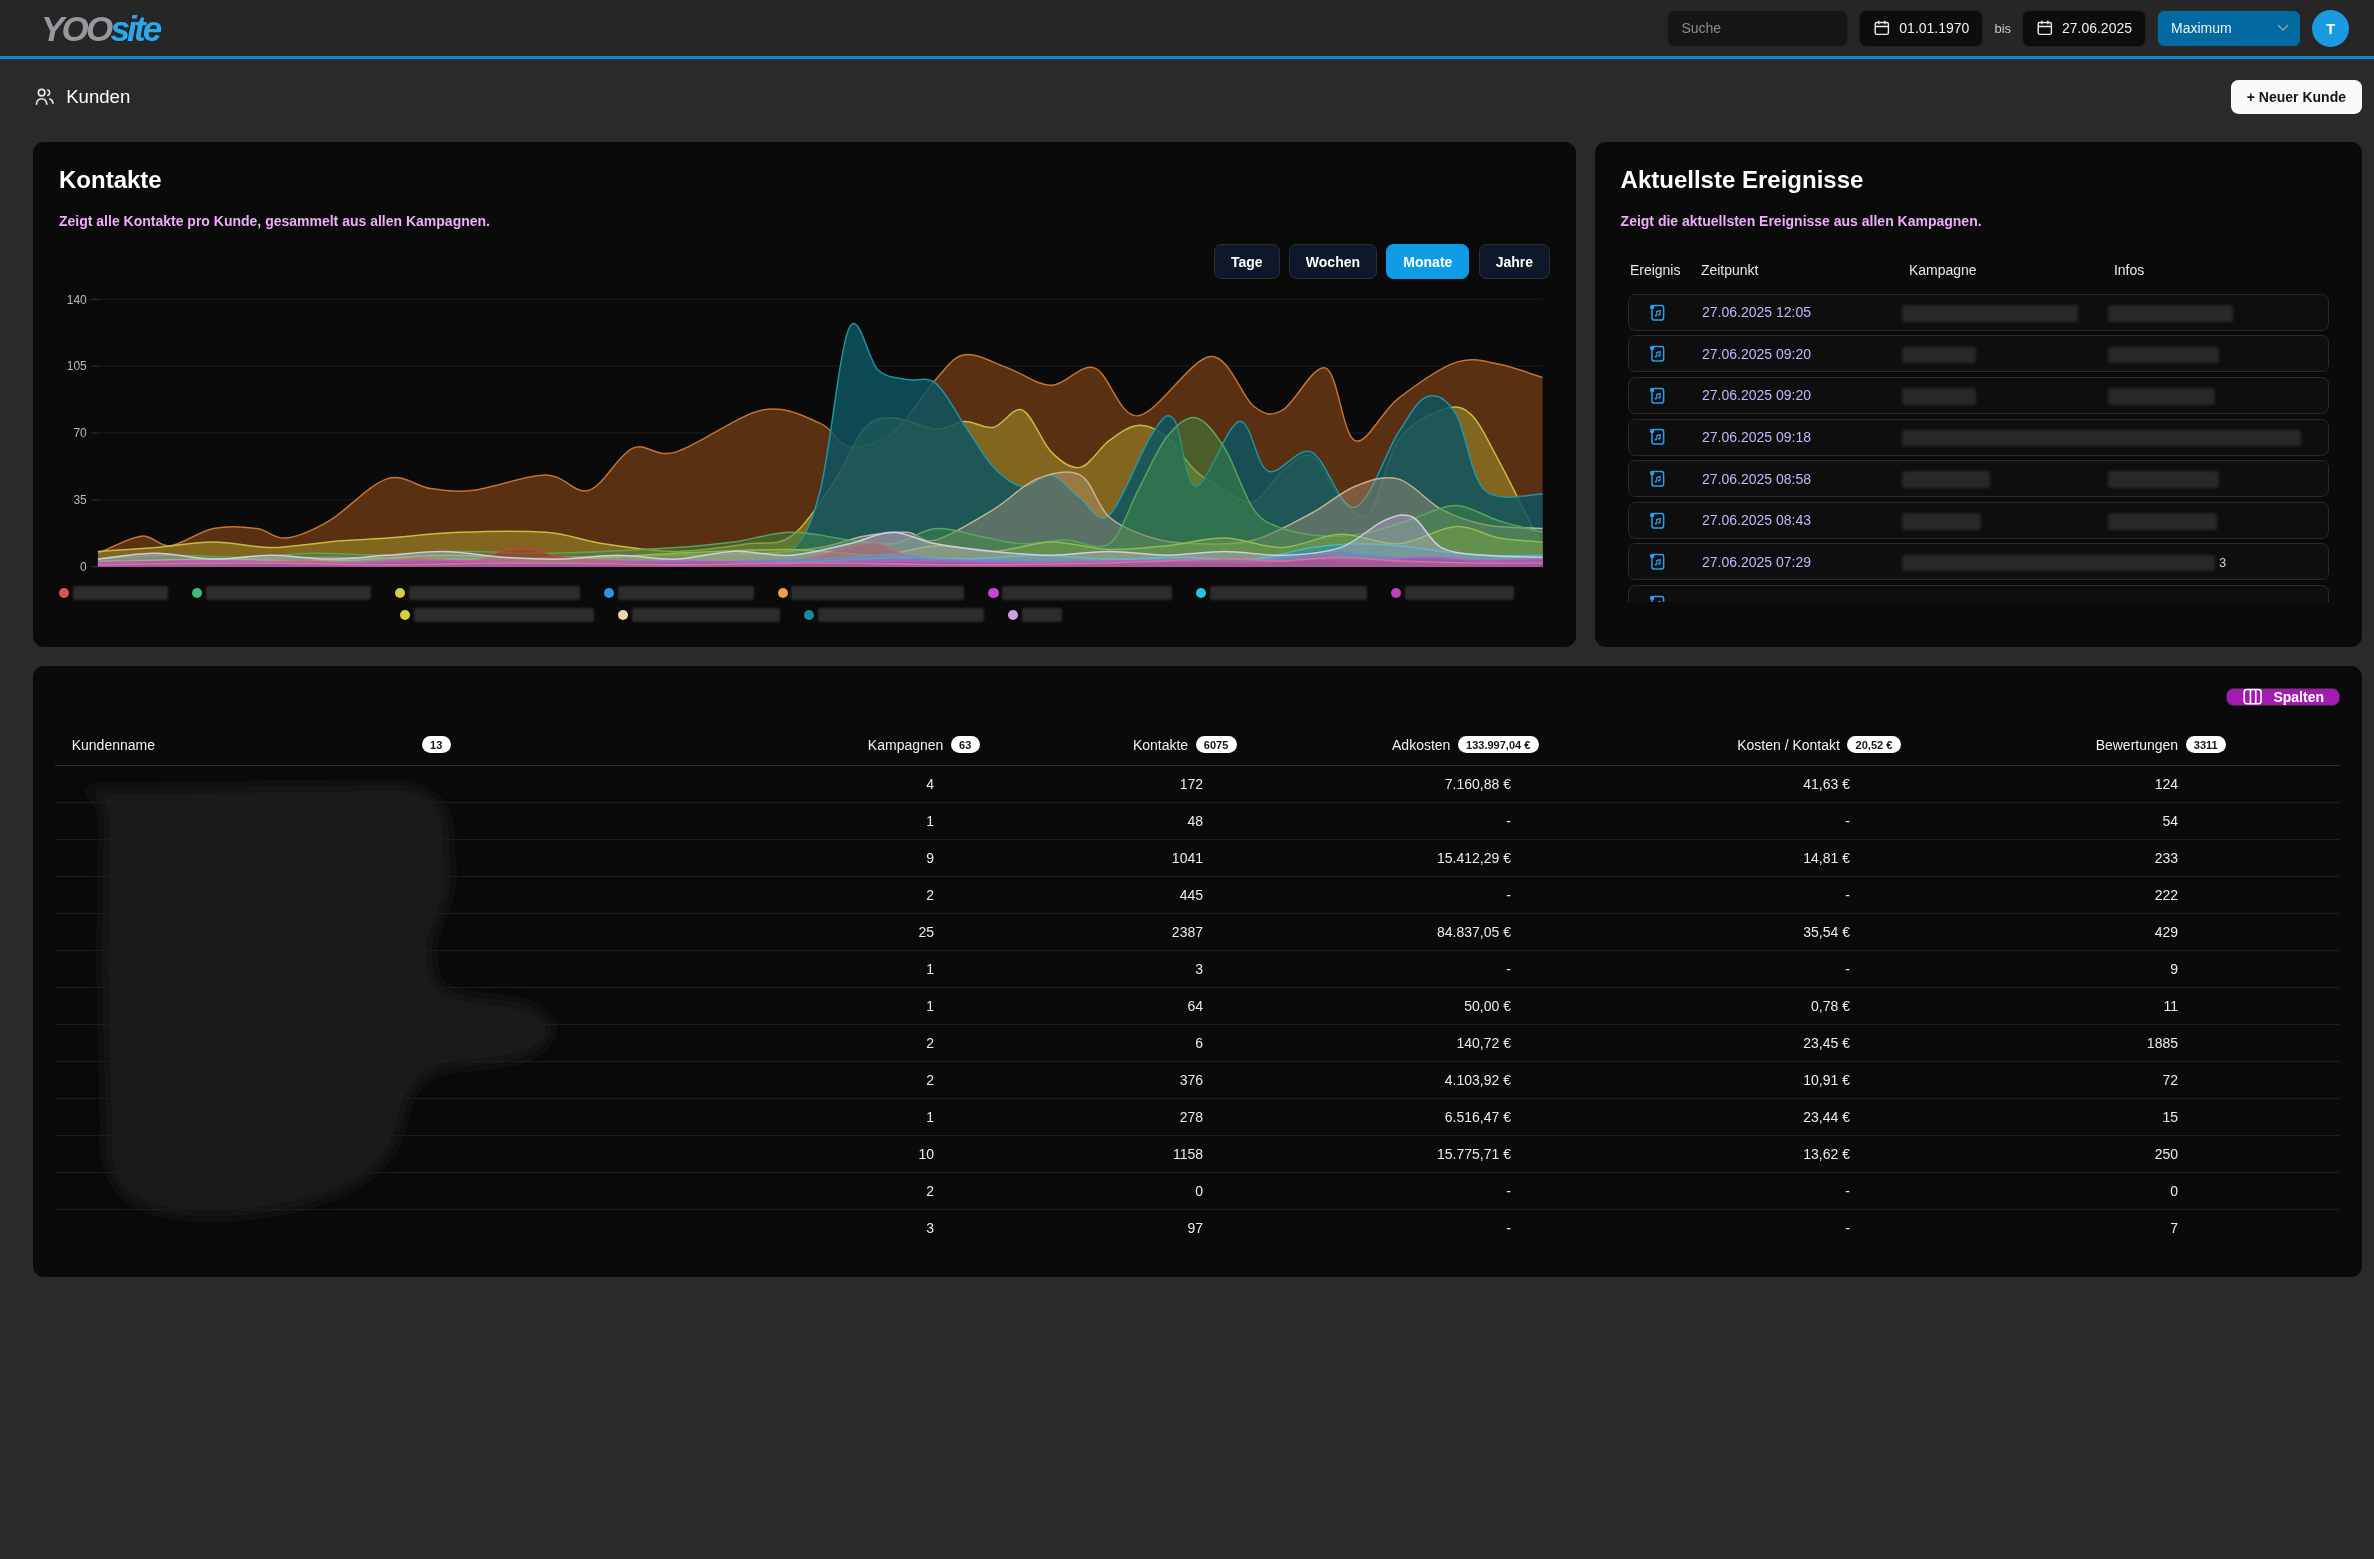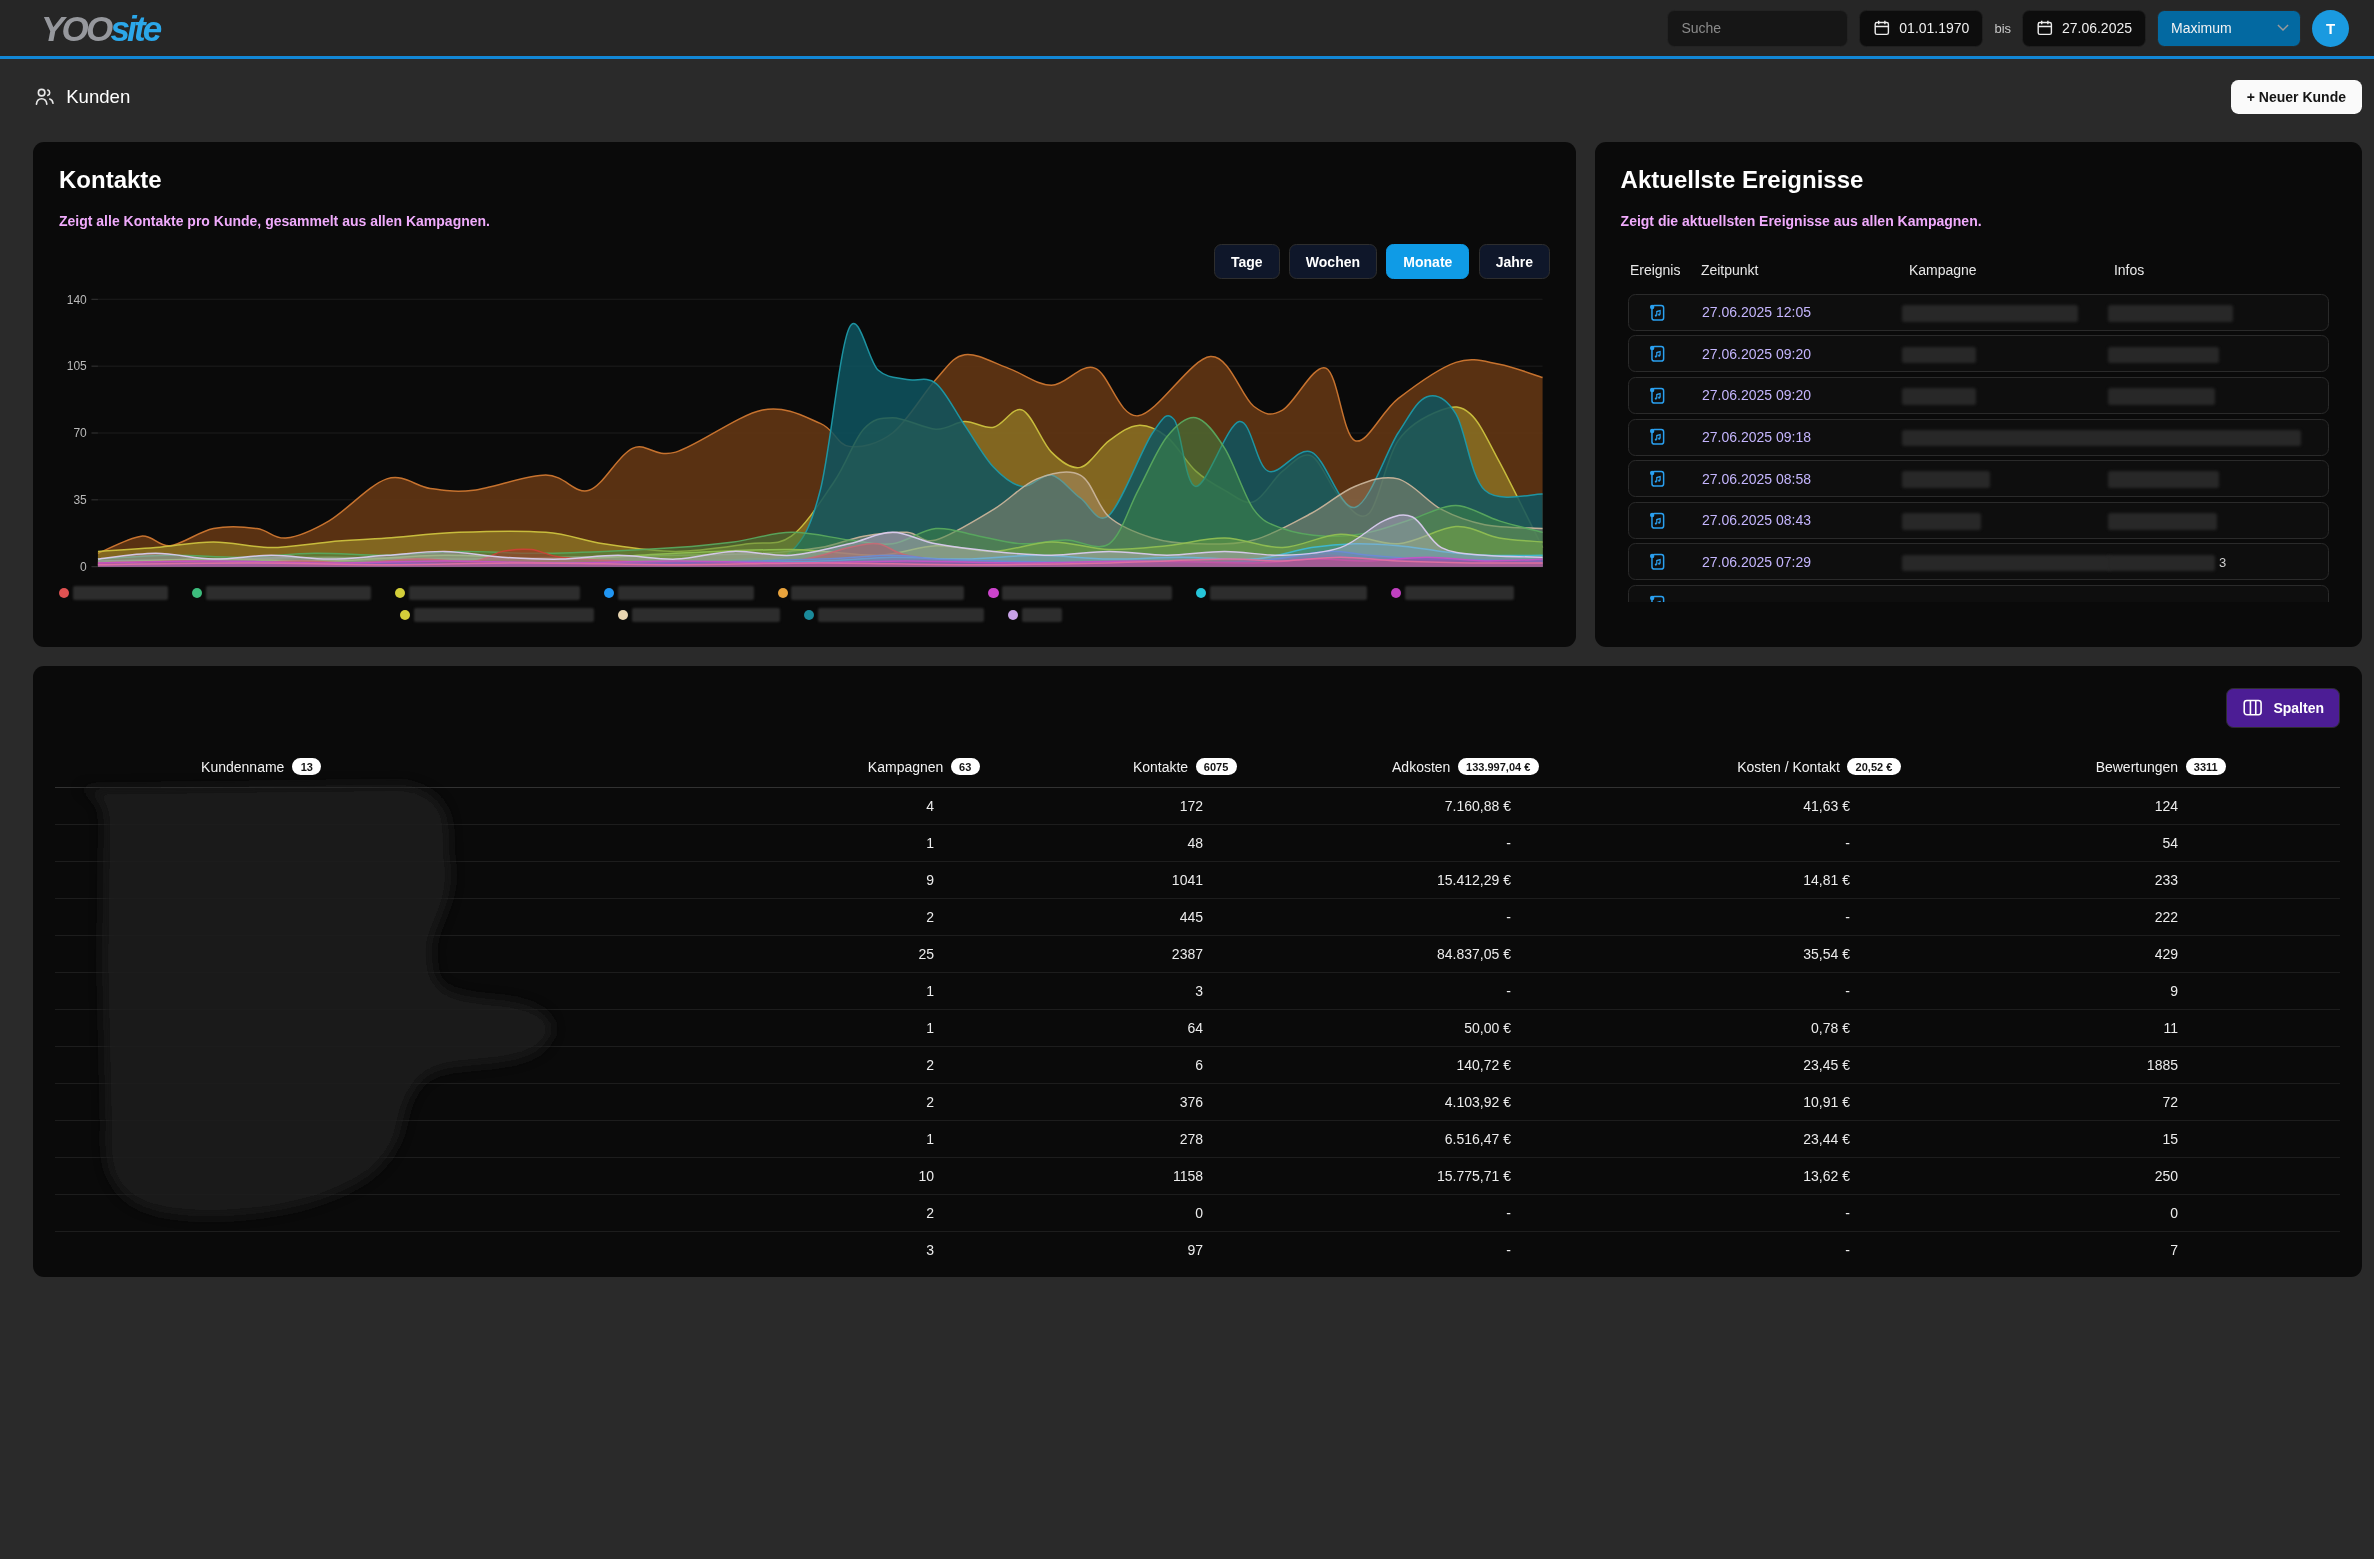--- a/index.html
+++ b/index.html
@@ -51,25 +51,25 @@
   .ev-header { display:grid; grid-template-columns:71px 208px 205px 1fr; padding-left:9.3px; margin-top:24px; height:33px; align-items:center; font-size:14px; color:#e8e8e8; }
   .ev-rows { margin-top:7.4px; height:308px; overflow:hidden; }
   .ev-row { position:relative; height:37px; margin:0 7.4px 4.6px 7.4px; background:#0e0e0e; border:0.9px solid #2a2a2a; border-radius:7.4px; display:flex; align-items:center; padding-left:20.4px; cursor:pointer; }
   .ev-time { font-size:14px; color:#c4b5fd; margin-left:35px; }
   .ev-blob { position:absolute; top:10.2px; height:16.7px; background:#282828; border-radius:2.8px; filter:blur(1.4px); }
   .ev-suffix { position:absolute; top:10.2px; font-size:13px; color:#cfcfcf; }
 
   
   .table-card { position:relative; margin:18.6px 13px 0 33px; height:611px; padding:22px; }
   .spalten-row { display:flex; justify-content:flex-end; }
-  .spalten-btn { display:flex; align-items:center; gap:10.2px; background:#4c1d95; border:0.9px solid #2e2e2e; border-radius:7.4px; height:40px; padding:0 15px; color:#fff; font-size:14px; font-weight:600; font-family:inherit; cursor:pointer; }
+  .spalten-btn { display:flex; align-items:center; gap:10.2px; background:#a21caf; border:0.9px solid #2e2e2e; border-radius:7.4px; height:18px; padding:0 15px; color:#fff; font-size:14px; font-weight:600; font-family:inherit; cursor:pointer; }
   .tgrid { display:grid; grid-template-columns:403px 529px 257px 302px 362px 1fr; align-items:center; }
   .thead { margin-top:18.6px; height:41px; border-bottom:0.9px solid #323232; }
   .th { display:flex; align-items:center; gap:7.4px; font-size:14px; color:#f2f2f2; justify-content:flex-end; padding-right:7.4px; }
-  .th:first-child { justify-content:center; padding-left:16.7px;gap:8px; }
+  .th:first-child { justify-content:space-between; padding-left:16.7px;gap:8px; }
   .th:last-child { padding-right:114px; }
   .badge { background:#fff; color:#141414; font-size:11px; font-weight:700; padding:2.8px 8.3px; border-radius:927px; white-space:nowrap; }
   .trow { height:37px; border-bottom:0.9px solid #1d1d1d; font-size:14px; color:#ececec; cursor:pointer; }
   .trow:last-child { border-bottom:none; }
   .td { text-align:right; }
   .td:nth-child(1) { text-align:left; padding-left:16.7px; }
   .td:nth-child(2) { padding-right:53px; }
   .td:nth-child(3) { padding-right:41px; }
   .td:nth-child(4) { padding-right:35px; }
   .td:nth-child(5) { padding-right:58px; }

